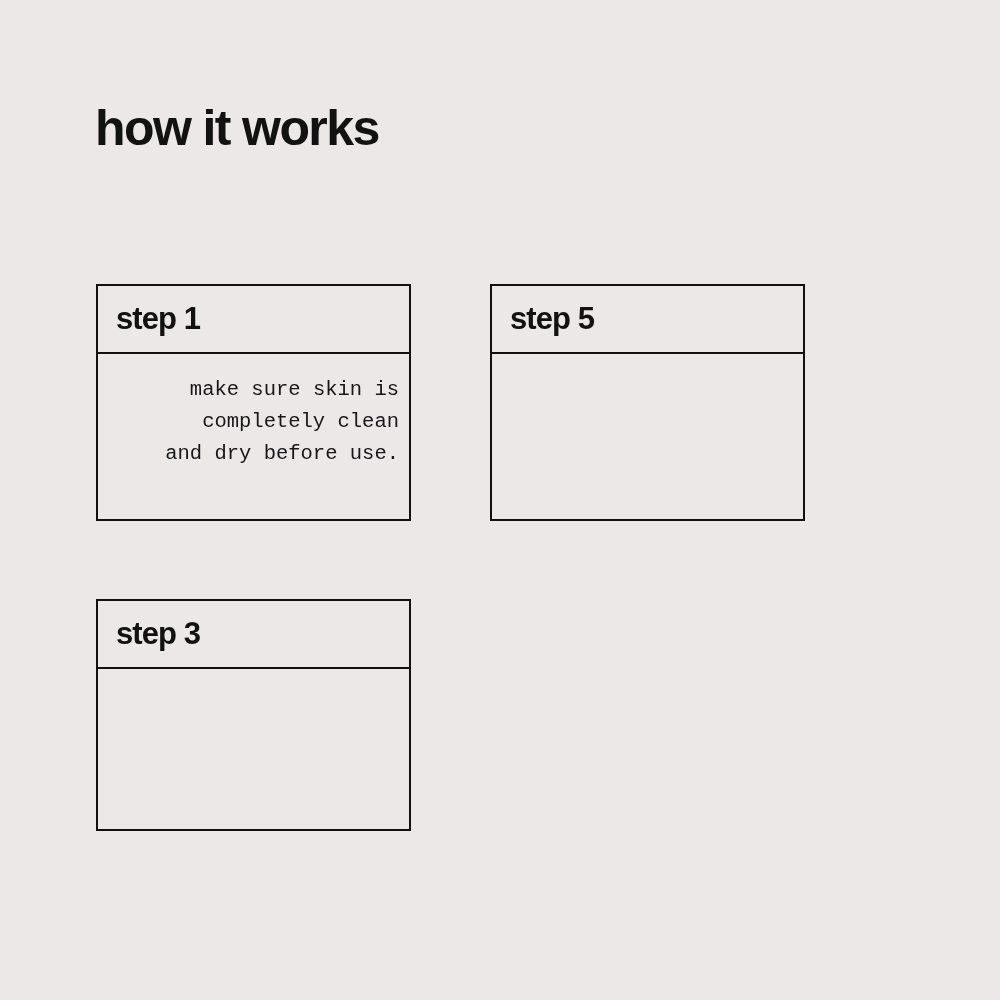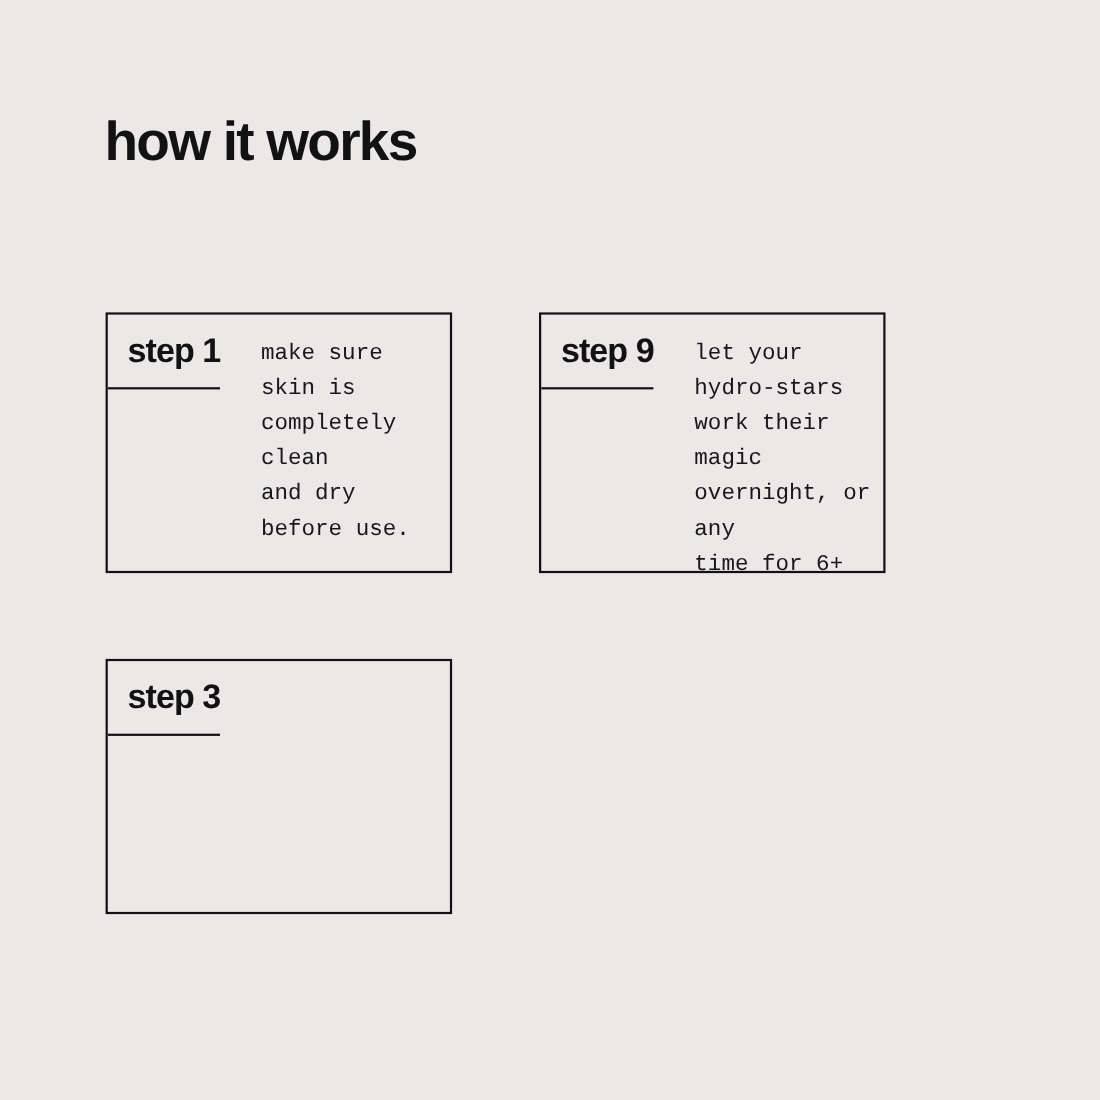--- a/index.html
+++ b/index.html
@@ -45,22 +45,23 @@
     grid-template-rows: 237px 232px;
     column-gap: 79px;
     row-gap: 78px;
   }
 
   .step-card {
     border: 2px solid #111111;
     background: transparent;
     box-sizing: border-box;
     display: flex;
-    flex-direction: row;
+    flex-direction: column;
     overflow: hidden;
+    text-align: right;
   }
 
   .step-card-header {
     height: 68px;
     min-height: 68px;
     border-bottom: 2px solid #111111;
     display: flex;
     align-items: center;
     box-sizing: border-box;
     padding-left: 18px;
@@ -108,27 +109,21 @@
       <div class="step-card-body">
         <p class="step-card-text">make sure skin is
 completely clean
 and dry before use.</p>
       </div>
     </div>
 
 
     <div class="step-card">
       <div class="step-card-header">
-        <div class="step-card-title">step 9</div>
-      </div>
-      <div class="step-card-body">
-        <p class="step-card-text">let your hydro-stars
-work their magic
-overnight, or any
-time for 6+ hours.</p>
+        <div class="step-card-title">step 5</div>
       </div>
     </div>
 
     <div class="step-card">
       <div class="step-card-header">
         <div class="step-card-title">step 3</div>
       </div>
     </div>
 
   </div>

